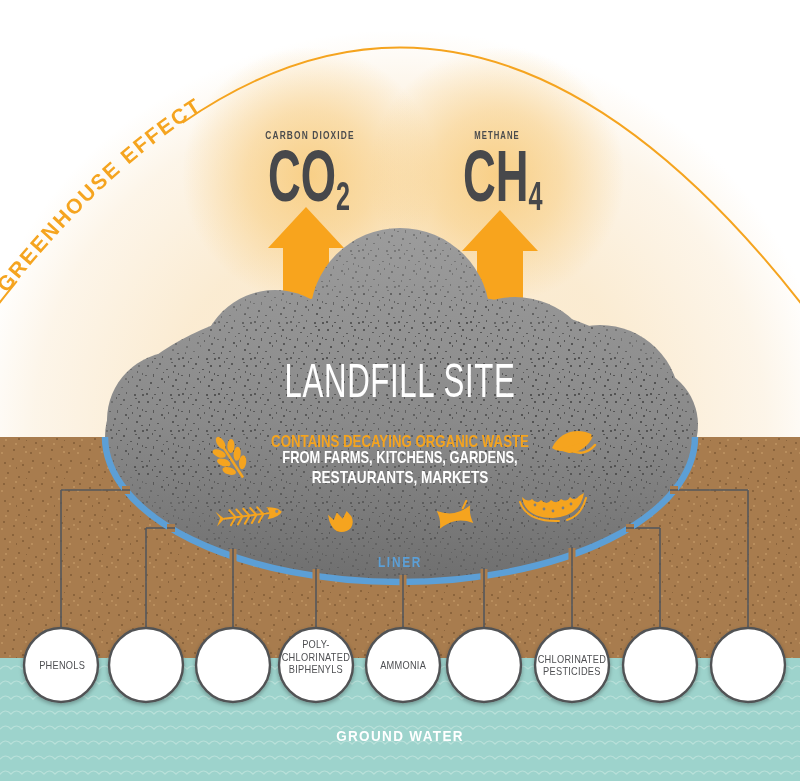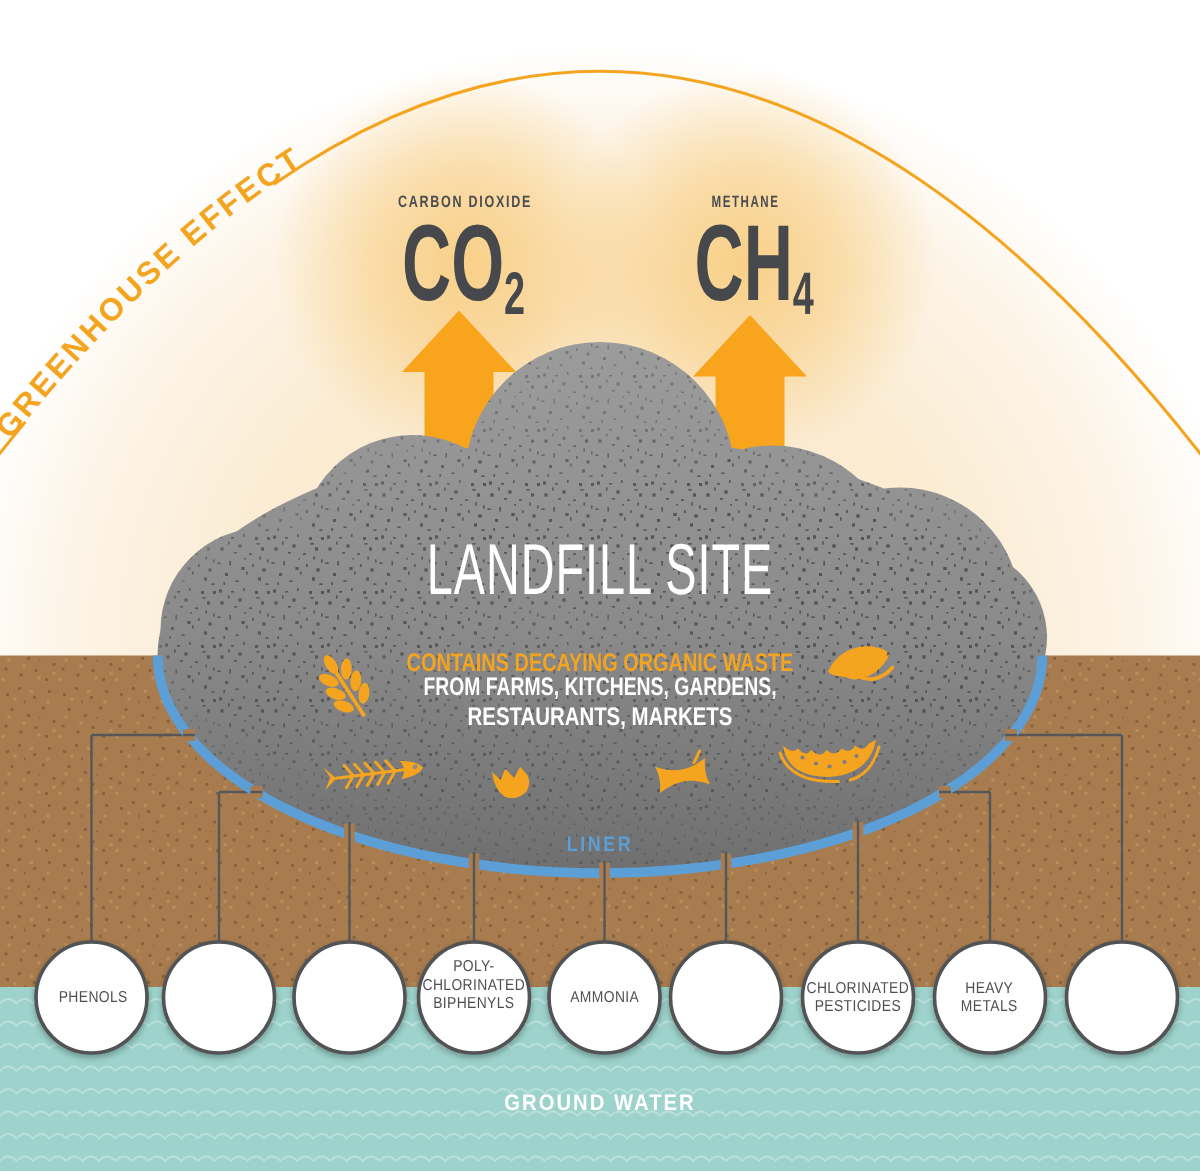--- a/index.html
+++ b/index.html
@@ -296,17 +296,13 @@
 CHLORINATED
 BIPHENYLS</span>
     </div>
 <div class="chem" style="left:366px;top:628px">
   <span>AMMONIA</span>
     </div>
 <div class="chem" style="left:535px;top:628px">
   <span>CHLORINATED
 PESTICIDES</span>
     </div>
-<div class="chem" style="left:623px;top:628px">
-  <span>HEAVY
-METALS</span>
-    </div>
 </div>
 
 </body></html>

